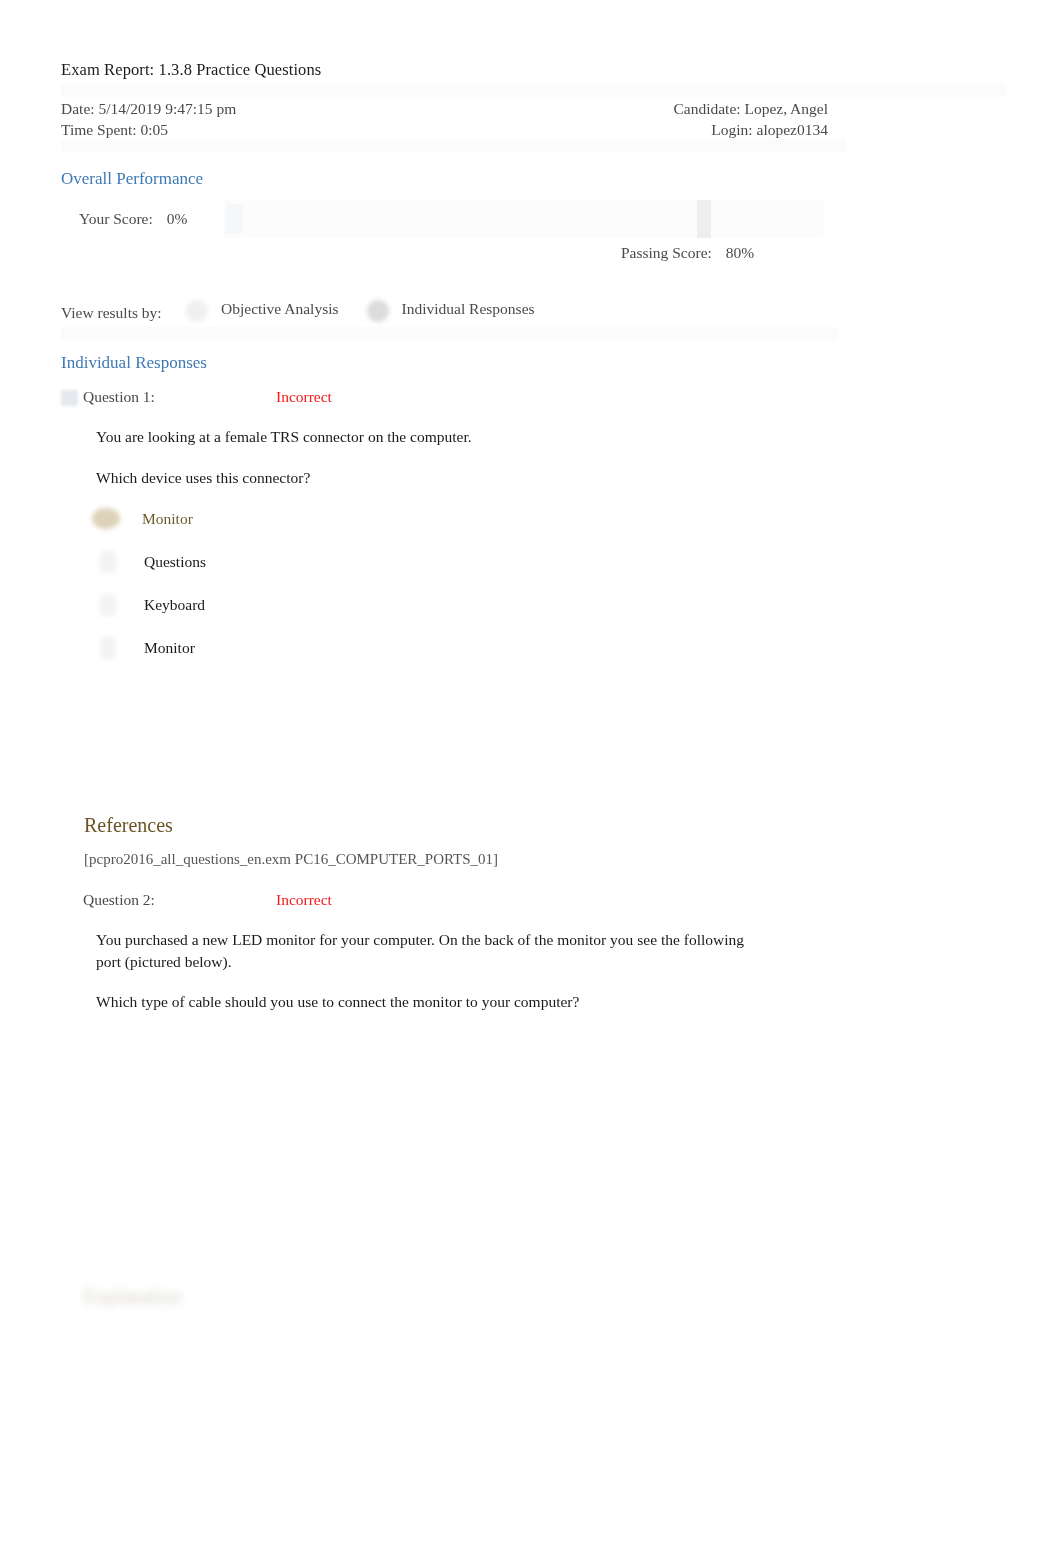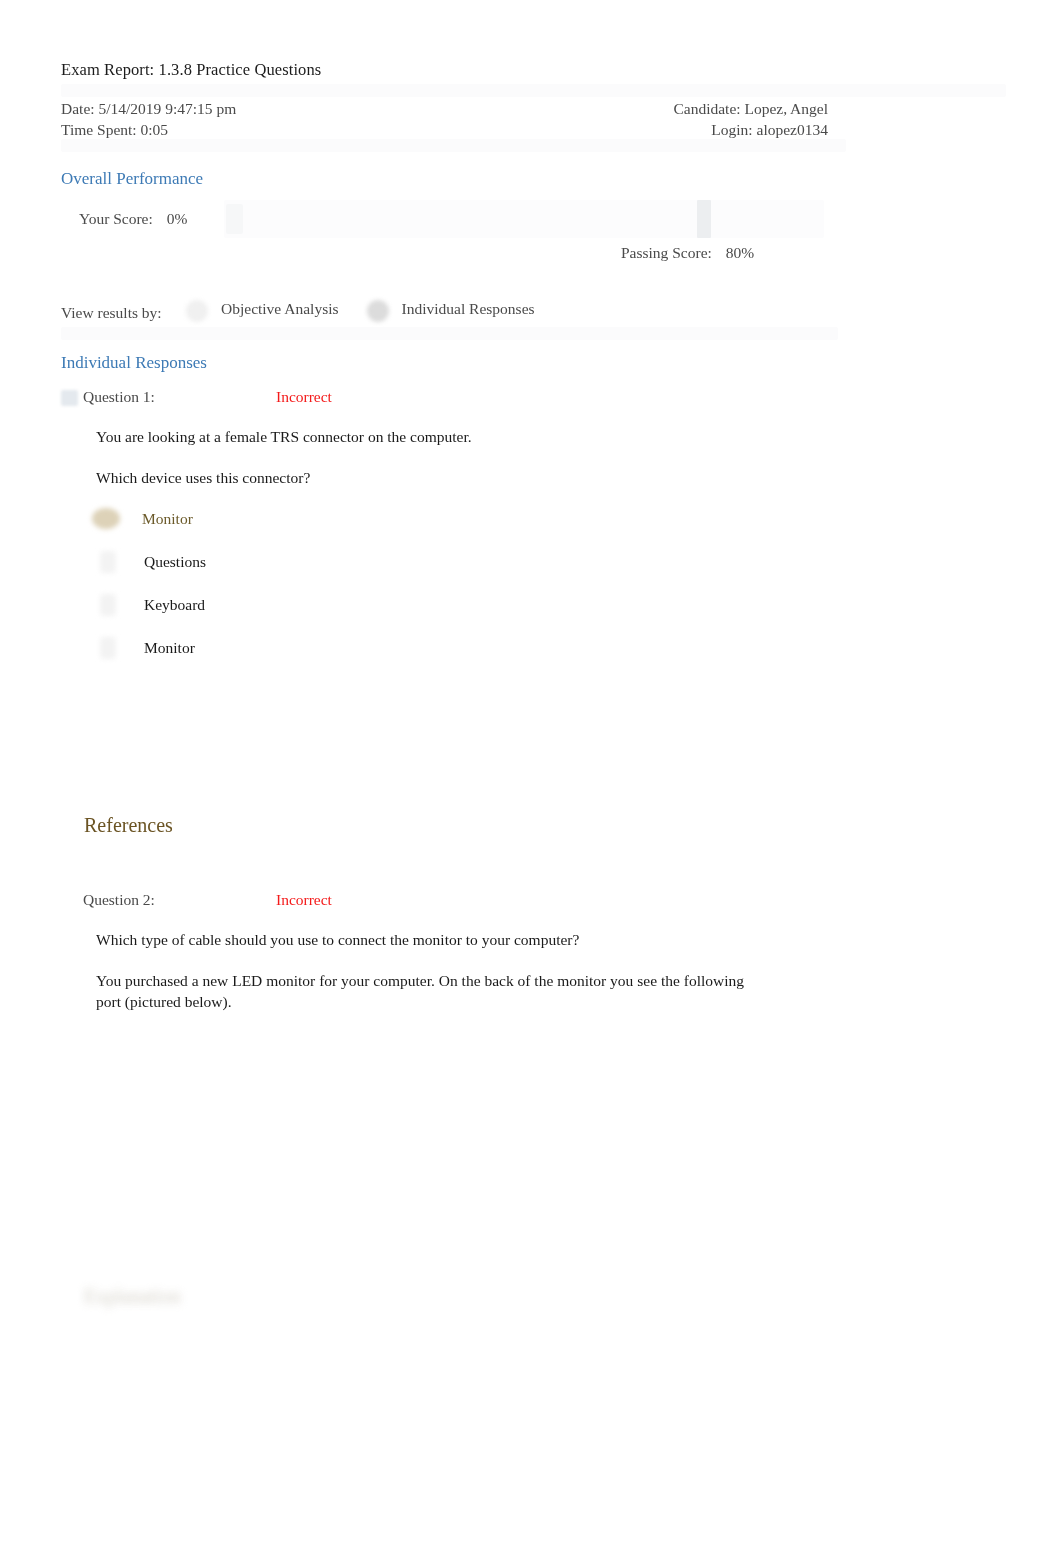--- a/index.html
+++ b/index.html
@@ -375,30 +375,31 @@
       <div class="option-row">
         <span class="opt-marker plain"></span>
         <span class="opt-text">Monitor</span>
       </div>
     </div>
   </div>
 
   <div class="references-block">
     <div class="references-heading" style="top:806px;">References</div>
     <div class="reference-lines" style="top:842px;">
+      <span class="ref-code">[pcpro2016_all_questions_en.exm PC16_COMPUTER_PORTS_01]</span>
     </div>
   </div>
 
   <div class="question-block" style="top:891px;">
     <div class="q-header">
       <span class="q-label">Question 2:</span>
       <span class="q-status">Incorrect</span>
     </div>
 
     <div class="q-body" style="top:38px;">
+      <p>You purchased a new LED monitor for your computer. On the back of the monitor you see the following port (pictured below).</p>
       <p>Which type of cable should you use to connect the monitor to your computer?</p>
-      <p>You purchased a new LED monitor for your computer. On the back of the monitor you see the following port (pictured below).</p>
     </div>
   </div>
 
   <div class="explanation-faded">Explanation</div>
 
 </div>
 
 </body></html>

